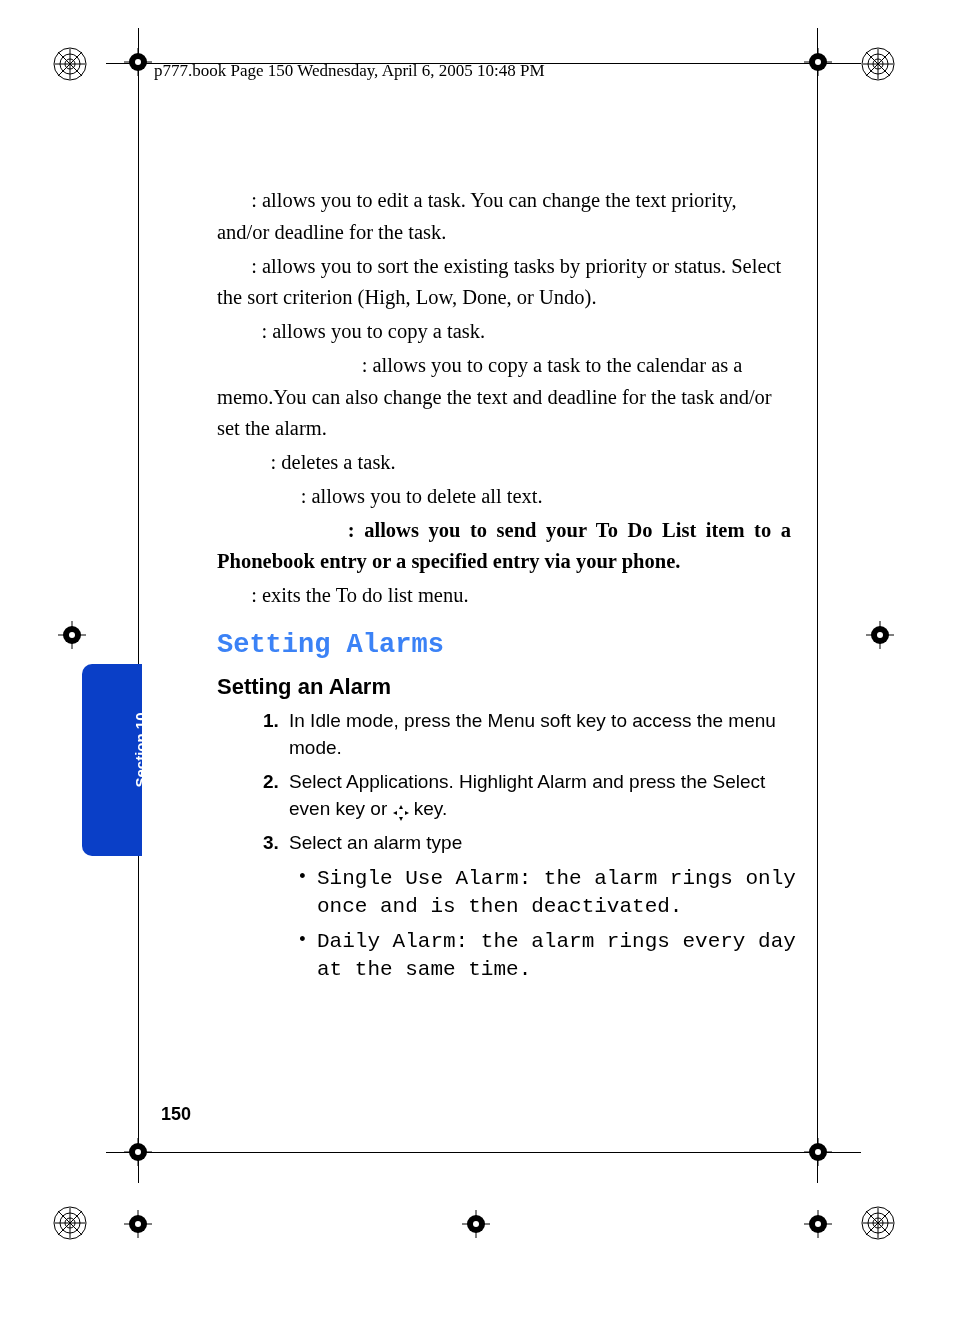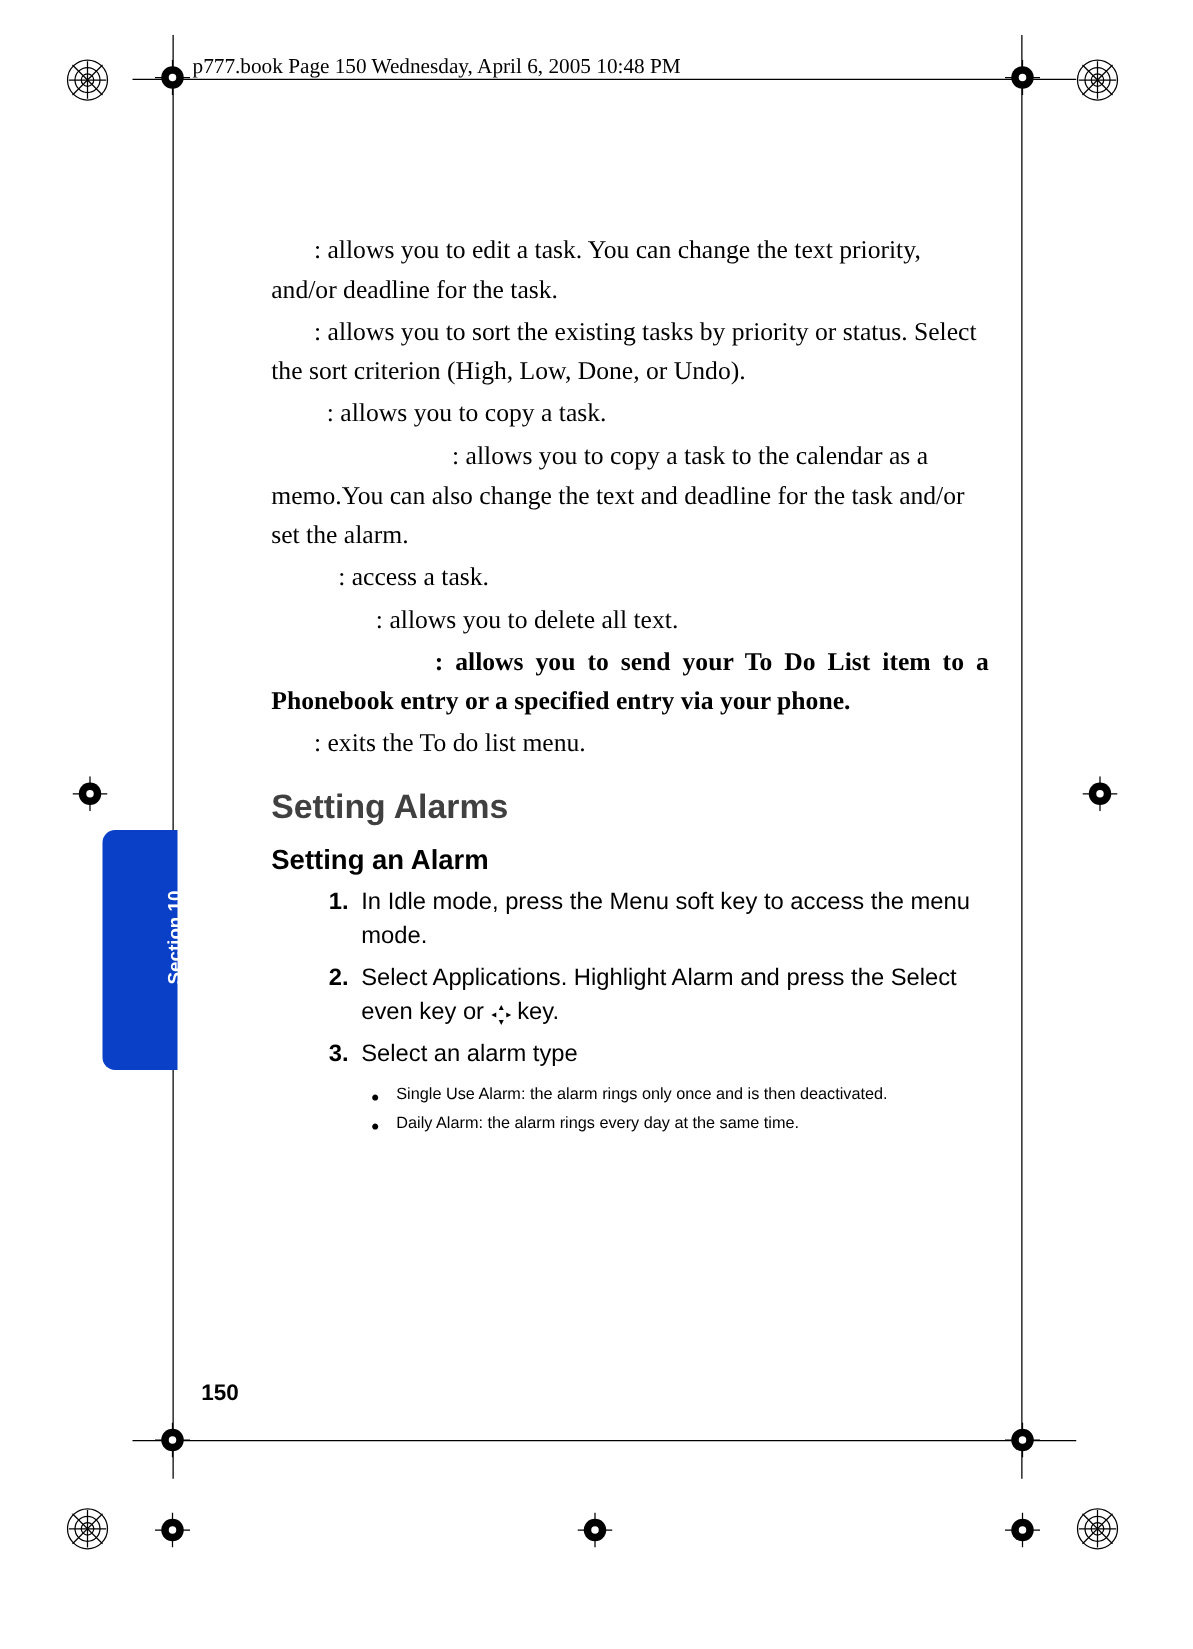--- a/index.html
+++ b/index.html
@@ -10,40 +10,40 @@
     background: #fff;
     font-family: Georgia, 'Times New Roman', serif;
     color: #000;
     position: relative;
   }
   .crop-mark-h { position:absolute; height:1px; background:#000; }
   .crop-mark-v { position:absolute; width:1px; background:#000; }
   .corner-icon { position:absolute; }
   .page-header {
     position: absolute;
-    top: 43px;
+    top: 61px;
     left: 154px;
     font-family: Georgia, serif;
     font-size: 17px;
   }
   .content-area {
     position: absolute;
     top: 185px;
     left: 217px;
     width: 590px;
   }
   .serif-body {
     font-family: Georgia, 'Times New Roman', serif;
     font-size: 20.5px;
     line-height: 1.55;
     margin: 0 16px 2px 0;
   }
   .section-heading {
-    color: #404040;
-    font-family: Liberation Sans, sans-serif;
+    color: #3b82f6;
+    font-family: Liberation Mono, monospace;
     font-weight: bold;
     font-size: 27px;
     margin: 18px 0 8px 0;
   }
   .sub-heading {
     font-family: Arial, Helvetica, sans-serif;
     font-weight: bold;
     font-size: 22px;
     margin: 14px 0 8px 0;
   }
@@ -66,22 +66,22 @@
     font-weight: bold;
     font-family: Arial, Helvetica, sans-serif;
   }
   .bold-sans { font-weight: normal; }
   .bullet-list {
     list-style: none;
     padding: 0;
     margin: 4px 0 0 80px;
   }
   .bullet-list li {
-    font-family: Liberation Sans, sans-serif;
-    font-size: 13px;
+    font-family: Liberation Mono, monospace;
+    font-size: 21px;
     line-height: 1.35;
     margin-bottom: 6px;
     position: relative;
     padding-left: 20px;
   }
   .bullet-list li::before {
     content: "•";
     position: absolute;
     left: 0;
     font-size: 18px;
@@ -235,21 +235,21 @@
 <div class="page-header">p777.book  Page 150  Wednesday, April 6, 2005  10:48 PM</div>
 
 <div class="side-tab"></div>
 <div class="side-tab-text">Section 10</div>
 
 <div class="content-area">
   <p class="serif-body"><span style="visibility:hidden;">Edit</span><span>: allows you to edit a task. You can change the text priority, and/or deadline for the task.</span></p>
   <p class="serif-body"><span style="visibility:hidden;">Sort</span><span>: allows you to sort the existing tasks by priority or status. Select the sort criterion (High, Low, Done, or Undo).</span></p>
   <p class="serif-body"><span style="visibility:hidden;">Copy</span><span>: allows you to copy a task.</span></p>
   <p class="serif-body"><span style="visibility:hidden;">Copy to Calendar</span><span>: allows you to copy a task to the calendar as a memo.You can also change the text and deadline for the task and/or set the alarm.</span></p>
-  <p class="serif-body"><span style="visibility:hidden;">Delete</span><span>: access a task.</span></p>
+  <p class="serif-body"><span style="visibility:hidden;">Delete</span><span>: deletes a task.</span></p>
   <p class="serif-body"><span style="visibility:hidden;">Delete All</span><span>: allows you to delete all text.</span></p>
   <p class="serif-body" style="text-align:justify;font-weight:bold;"><span style="visibility:hidden;">Send via SMS</span><span>: allows you to send your To Do List item to a Phonebook entry or a specified entry via your phone.</span></p>
   <p class="serif-body"><span style="visibility:hidden;">Exit</span><span>: exits the To do list menu.</span></p>
 
   <h2 class="section-heading">Setting Alarms</h2>
 
   <h3 class="sub-heading">Setting an Alarm</h3>
 
   <ol class="num-list">
     <li>

